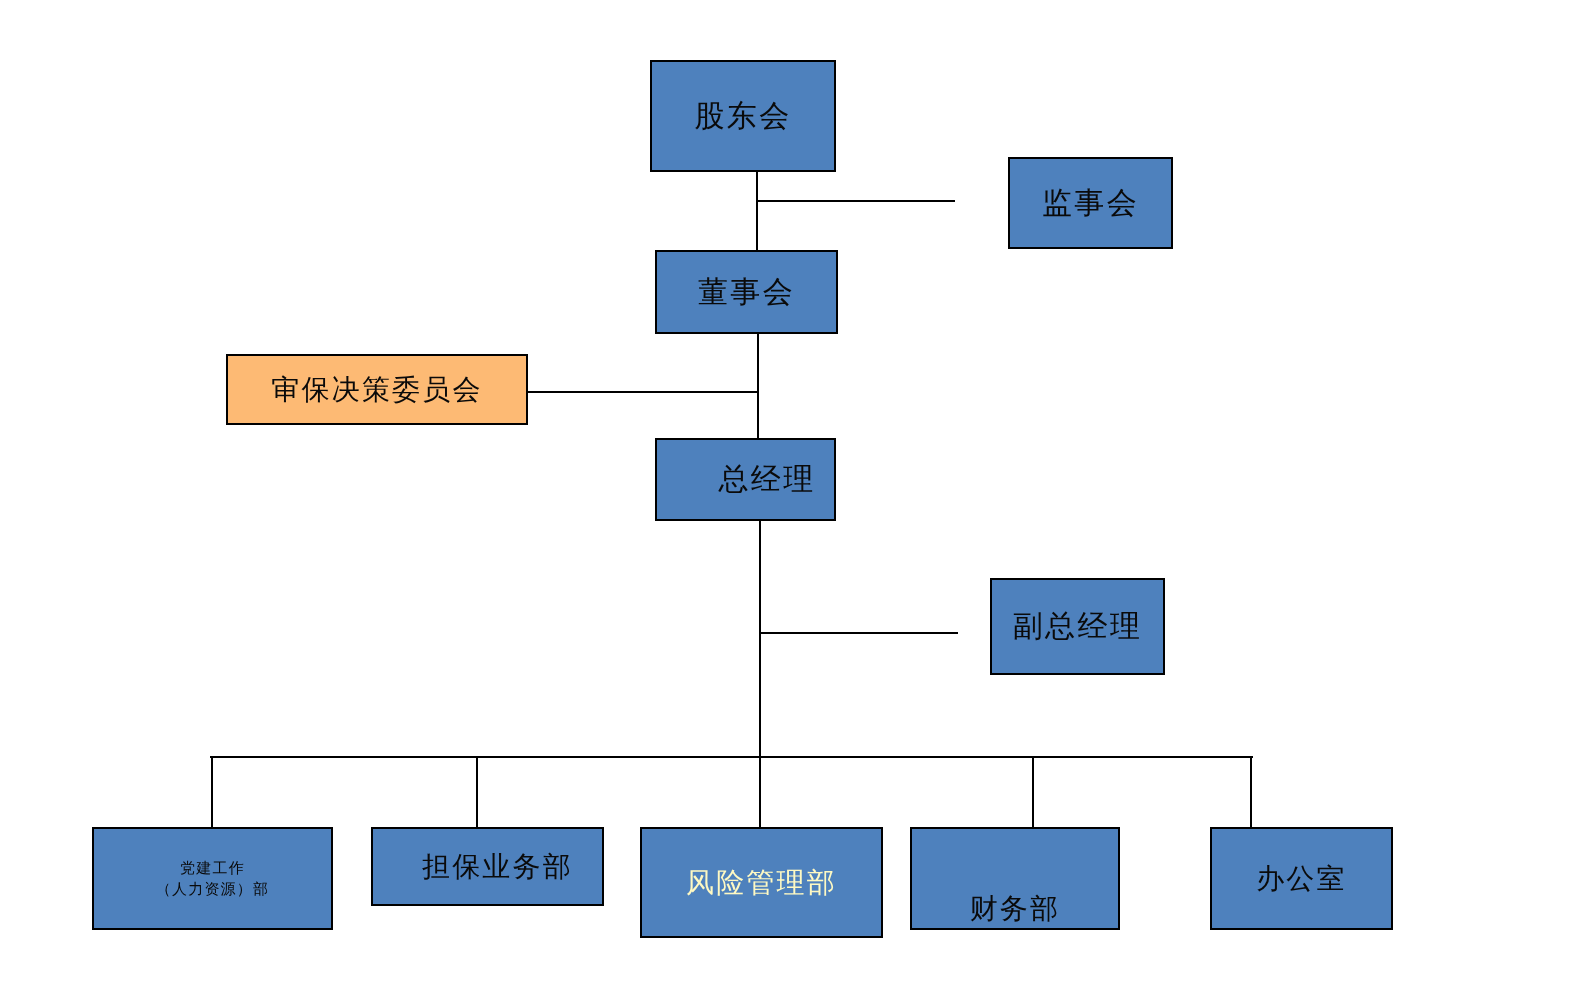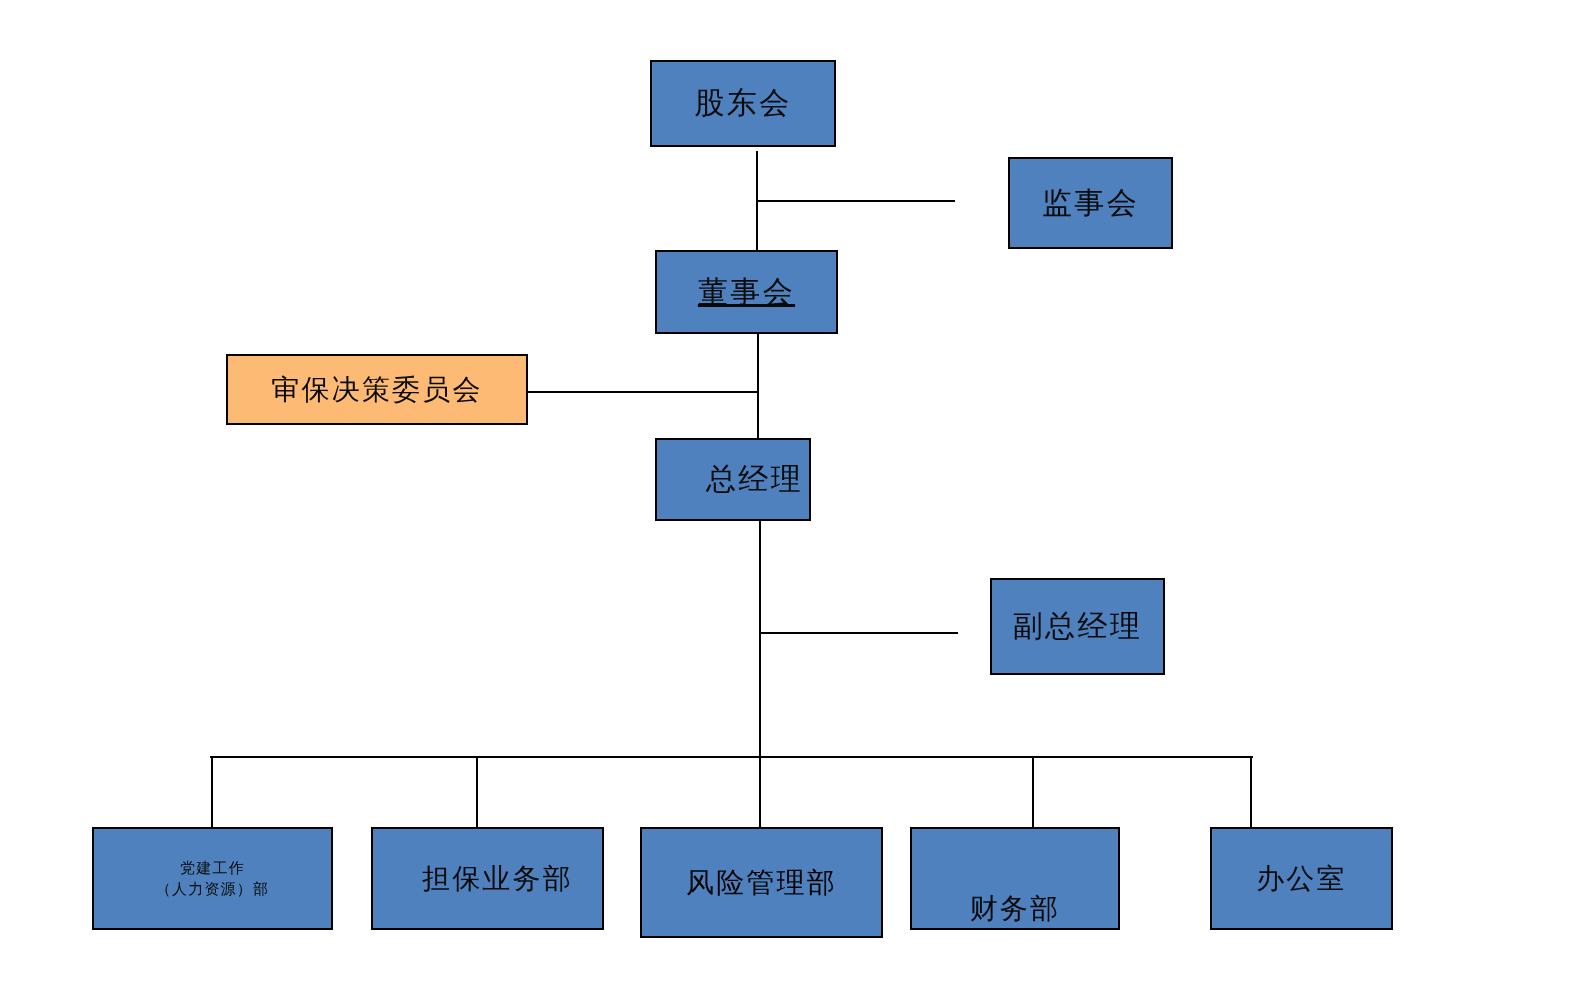--- a/index.html
+++ b/index.html
@@ -67,27 +67,27 @@
       <line x1="760" y1="521" x2="760" y2="827" stroke="#000000" stroke-width="2.6" shape-rendering="crispEdges"></line>
       <line x1="760" y1="633" x2="958" y2="633" stroke="#000000" stroke-width="2.6" shape-rendering="crispEdges"></line>
       <line x1="210" y1="757" x2="1253" y2="757" stroke="#000000" stroke-width="2.6" shape-rendering="crispEdges"></line>
       <line x1="212" y1="757" x2="212" y2="827" stroke="#000000" stroke-width="2.6" shape-rendering="crispEdges"></line>
       <line x1="477" y1="757" x2="477" y2="827" stroke="#000000" stroke-width="2.6" shape-rendering="crispEdges"></line>
       <line x1="1033" y1="757" x2="1033" y2="827" stroke="#000000" stroke-width="2.6" shape-rendering="crispEdges"></line>
       <line x1="1251" y1="757" x2="1251" y2="827" stroke="#000000" stroke-width="2.6" shape-rendering="crispEdges"></line>
     </svg>
 
   <div id="node-layer">
-      <div class="org-box size-lg" style="left: 650px; top: 60px; width: 186px; height: 87px; background: rgb(78, 129, 189); border-color: rgb(0, 0, 0); color: rgb(10, 10, 10);"><span class="box-label">股东会</span></div>
+      <div class="org-box size-lg" style="left: 650px; top: 60px; width: 186px; height: 112px; background: rgb(78, 129, 189); border-color: rgb(0, 0, 0); color: rgb(10, 10, 10);"><span class="box-label">股东会</span></div>
       <div class="org-box size-lg" style="left: 1008px; top: 157px; width: 165px; height: 92px; background: rgb(78, 129, 189); border-color: rgb(0, 0, 0); color: rgb(10, 10, 10);"><span class="box-label">监事会</span></div>
-      <div class="org-box size-lg" style="left: 655px; top: 250px; width: 183px; height: 84px; background: rgb(78, 129, 189); border-color: rgb(0, 0, 0); color: rgb(10, 10, 10); text-decoration: underline;"><span class="box-label">董事会</span></div>
+      <div class="org-box size-lg" style="left: 655px; top: 250px; width: 183px; height: 84px; background: rgb(78, 129, 189); border-color: rgb(0, 0, 0); color: rgb(10, 10, 10);"><span class="box-label">董事会</span></div>
       <div class="org-box size-md" style="left: 226px; top: 347px; width: 302px; height: 71px; background: #fdba74; border-color: rgb(0, 0, 0); color: rgb(10, 10, 10); margin-top: 7px;"><span class="box-label">审保决策委员会</span></div>
-      <div class="org-box size-lg" style="left: 655px; top: 438px; width: 156px; height: 83px; background: rgb(78, 129, 189); border-color: rgb(0, 0, 0); color: rgb(10, 10, 10); padding-left: 43px;"><span class="box-label">总经理</span></div>
+      <div class="org-box size-lg" style="left: 655px; top: 438px; width: 181px; height: 83px; background: rgb(78, 129, 189); border-color: rgb(0, 0, 0); color: rgb(10, 10, 10); padding-left: 43px;"><span class="box-label">总经理</span></div>
       <div class="org-box size-lg" style="left: 990px; top: 578px; width: 175px; height: 97px; background: rgb(78, 129, 189); border-color: rgb(0, 0, 0); color: rgb(10, 10, 10);"><span class="box-label">副总经理</span></div>
       <div class="org-box size-sm" style="left: 92px; top: 827px; width: 241px; height: 103px; background: rgb(78, 129, 189); border-color: rgb(0, 0, 0); color: rgb(10, 10, 10);"><span class="box-label">党建工作
 （人力资源）部</span></div>
-      <div class="org-box size-md" style="left: 371px; top: 827px; width: 233px; height: 103px; background: rgb(78, 129, 189); border-color: rgb(0, 0, 0); color: rgb(10, 10, 10); padding-left: 20px;"><span class="box-label">担保业务部</span></div>
-      <div class="org-box size-md" style="left: 640px; top: 827px; width: 243px; height: 111px; background: rgb(78, 129, 189); border-color: rgb(0, 0, 0); color: #000000;"><span class="box-label">风险管理部</span></div>
+      <div class="org-box size-md" style="left: 371px; top: 827px; width: 233px; height: 79px; background: rgb(78, 129, 189); border-color: rgb(0, 0, 0); color: rgb(10, 10, 10); padding-left: 20px;"><span class="box-label">担保业务部</span></div>
+      <div class="org-box size-md" style="left: 640px; top: 827px; width: 243px; height: 111px; background: rgb(78, 129, 189); border-color: rgb(0, 0, 0); color: #fef9c3;"><span class="box-label">风险管理部</span></div>
       <div class="org-box size-md" style="left: 910px; top: 827px; width: 210px; height: 103px; background: rgb(78, 129, 189); border-color: rgb(0, 0, 0); color: rgb(10, 10, 10); align-items: flex-end;"><span class="box-label">财务部</span></div>
       <div class="org-box size-md" style="left: 1210px; top: 827px; width: 183px; height: 103px; background: rgb(78, 129, 189); border-color: rgb(0, 0, 0); color: rgb(10, 10, 10);"><span class="box-label">办公室</span></div>
     </div>
 
 </div>
 
 </body></html>

